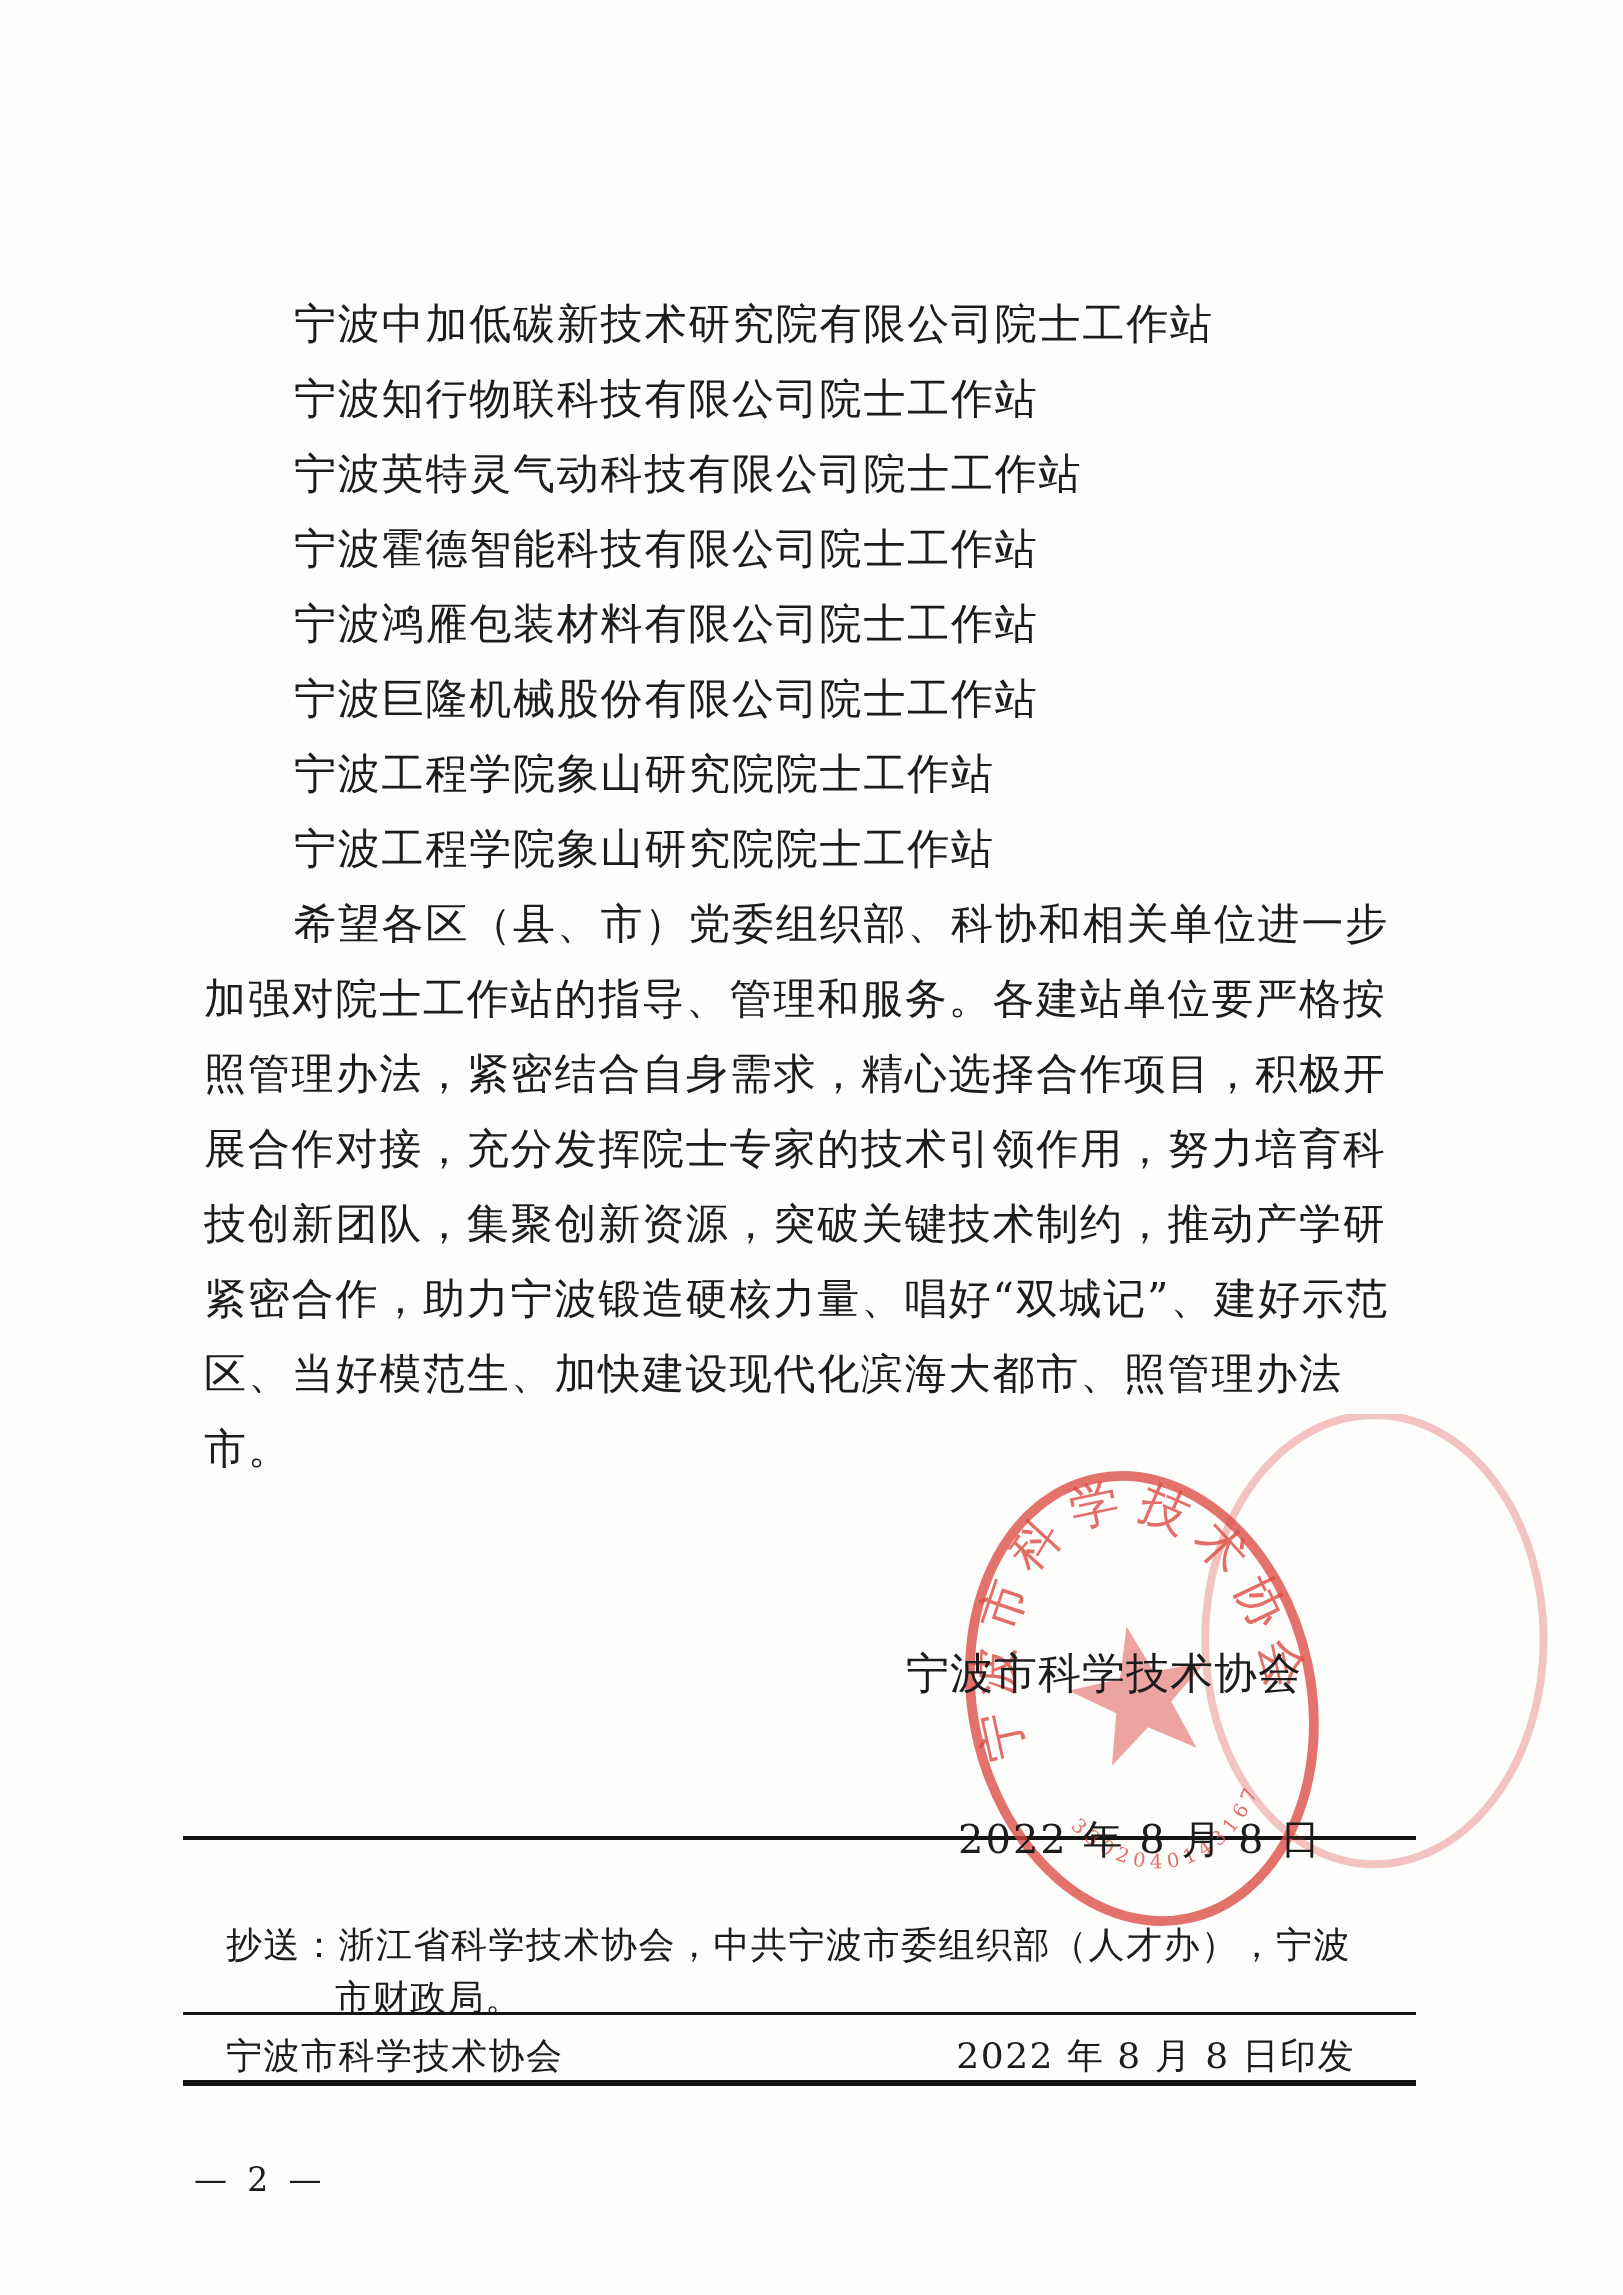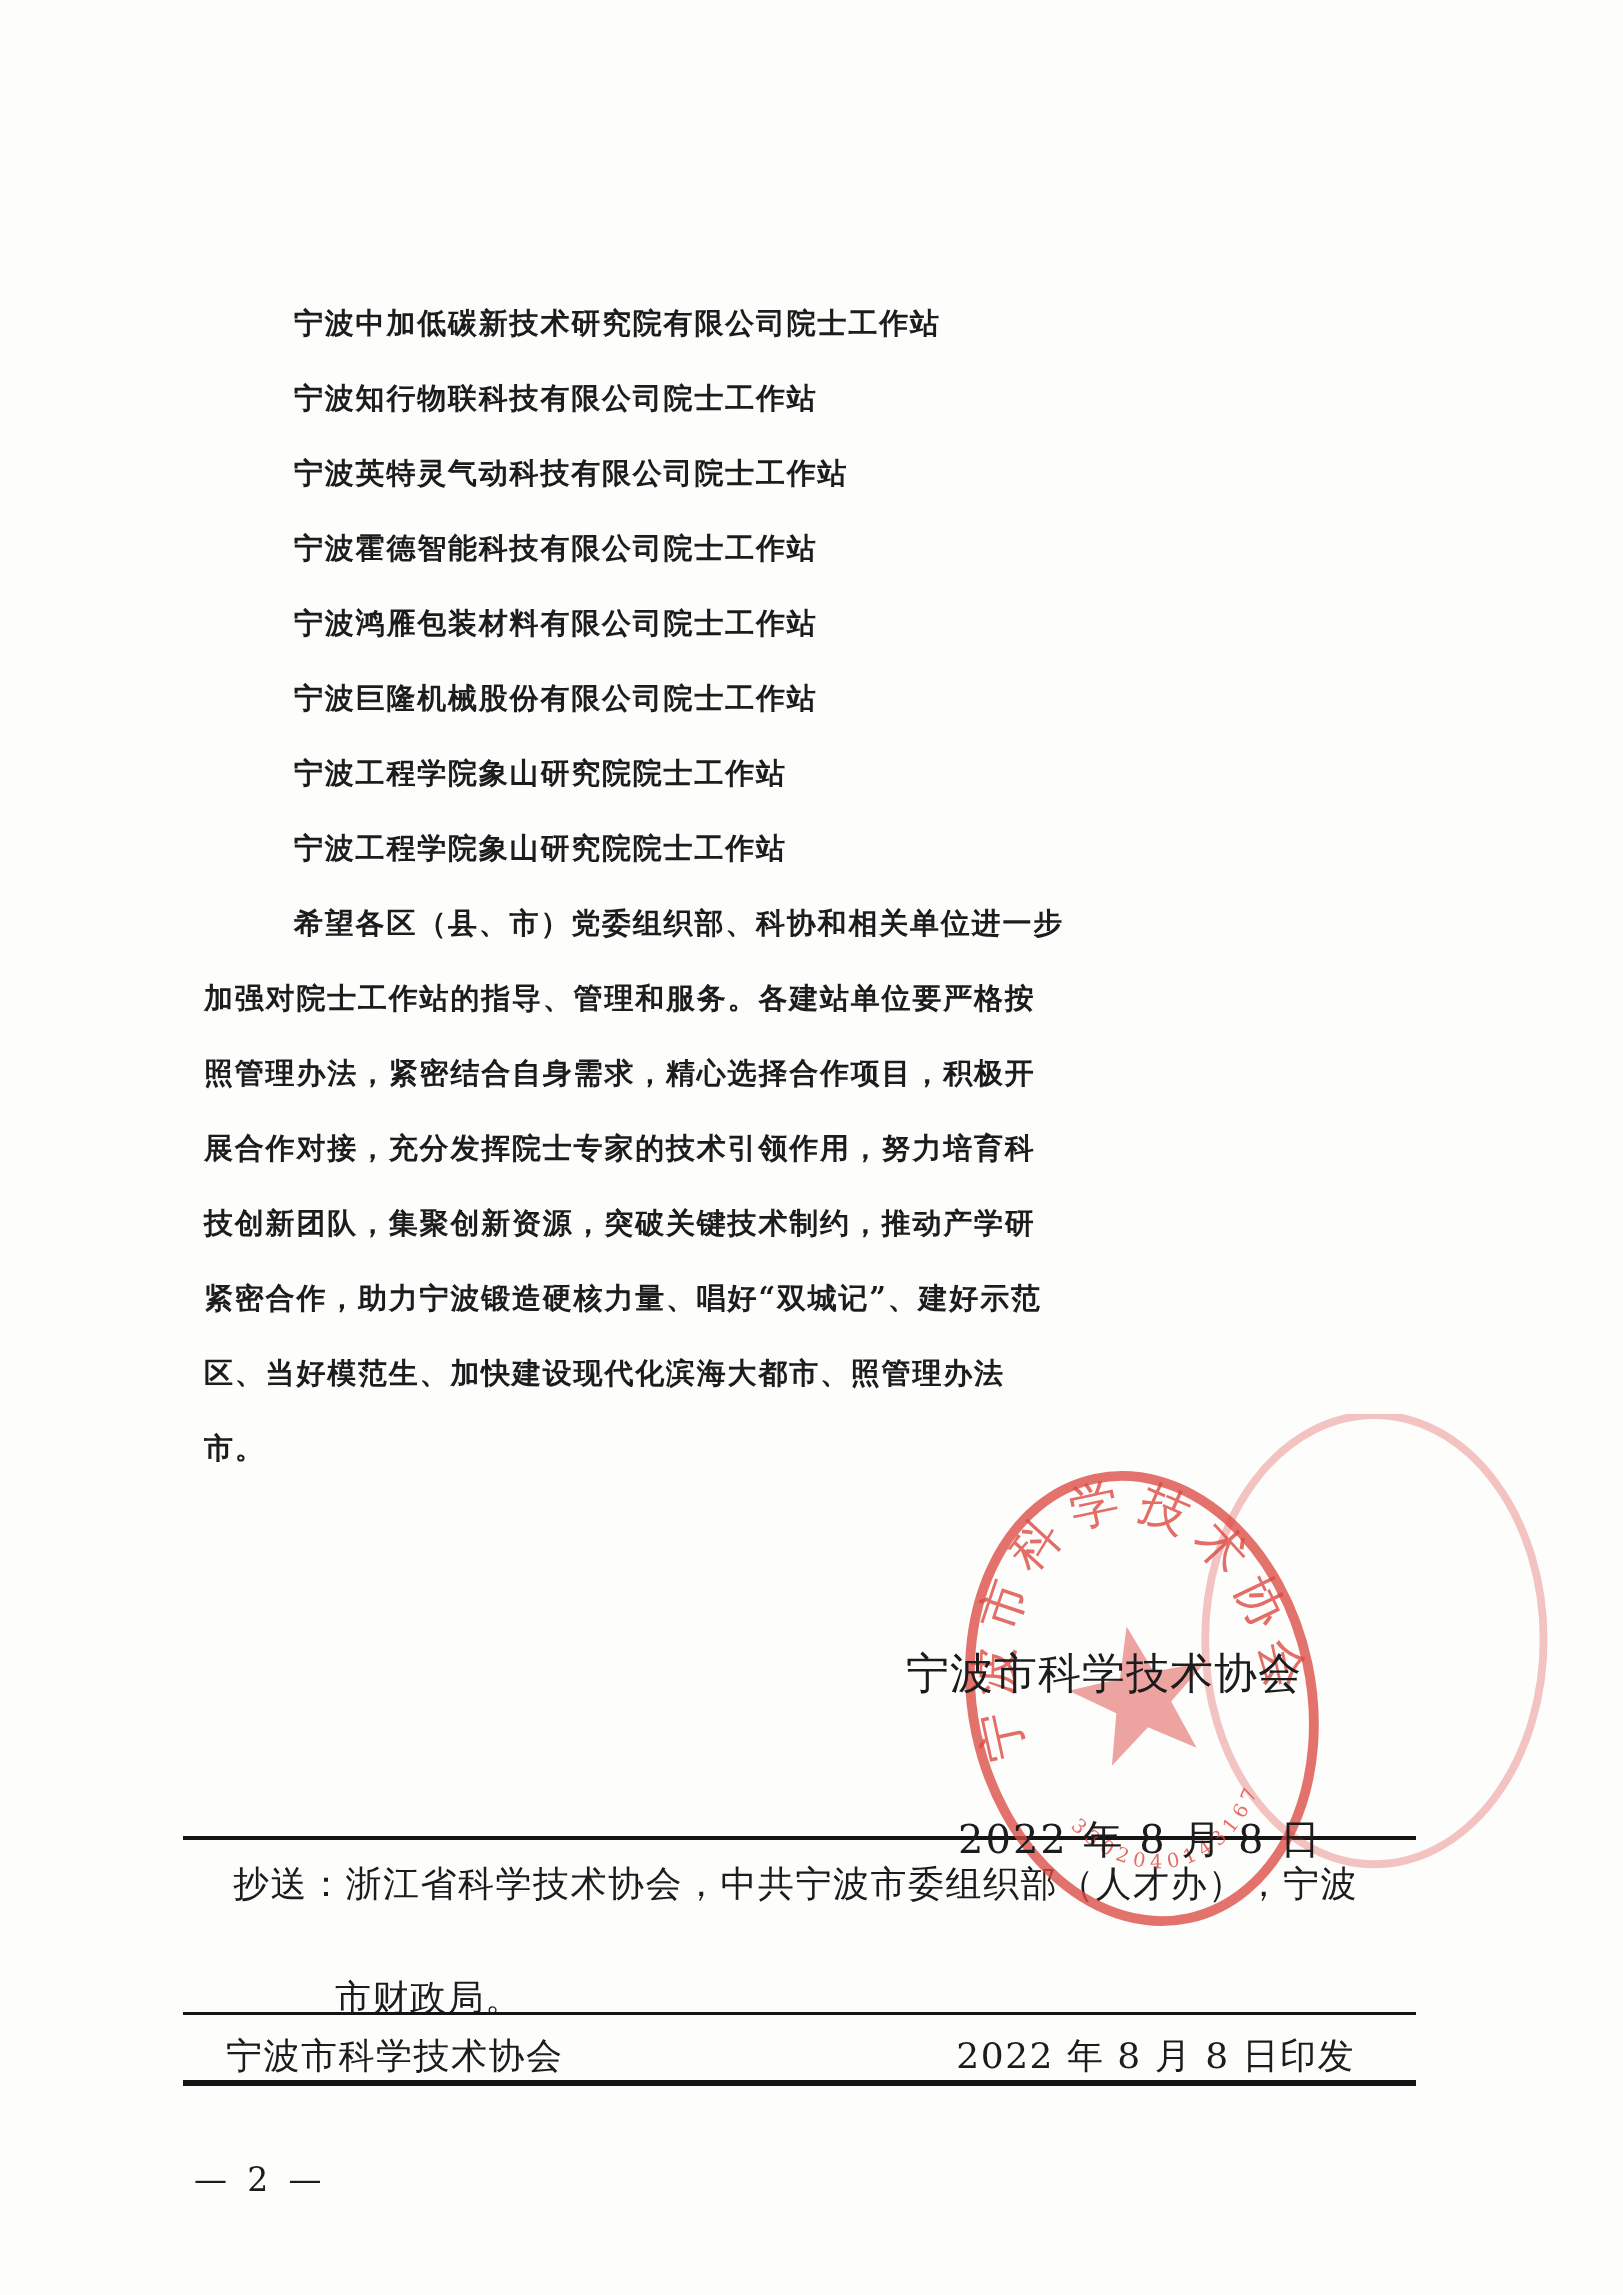--- a/index.html
+++ b/index.html
@@ -11,23 +11,22 @@
     overflow:hidden;
     font-family:"DejaVu Serif","Liberation Serif",serif;
     color:#1c1c1c;
   }
   
   .text-block{
     position:absolute;left:204px;top:286px;width:1216px;
   }
   .line{
     height:75px;line-height:75px;
-    font-size:29px;letter-spacing:1.8px;
+    font-size:42px;letter-spacing:1.8px;
     white-space:nowrap;
-    font-weight:bold;
   }
   .list-line{padding-left:90px;}
   .para-line{width:1216px;}
   .para-line.indent{text-indent:90px;}
   
   .sig-org{
     position:absolute;left:906px;top:1645px;
     font-size:43px;letter-spacing:1px;white-space:nowrap;z-index:3;
   }
   .sig-date{
@@ -39,21 +38,21 @@
   .seal text{font-family:"DejaVu Serif","Liberation Serif",serif;}
   
   .rule{position:absolute;left:183px;width:1233px;background:#141414;}
   .rule-a{top:1836px;height:4.4px;}
   .rule-b{top:2012px;height:2.9px;}
   .rule-c{top:2080px;height:5.9px;}
   .cc-line{
     position:absolute;left:226px;
     font-size:36px;letter-spacing:1.5px;white-space:nowrap;
   }
-  .cc1{top:1860px;margin-left:7px;}
+  .cc1{top:1921px;}
   .cc2{top:1974px;padding-left:109px;}
   .footer-row{
     position:absolute;left:226px;top:2032px;width:1129px;
     display:flex;justify-content:space-between;align-items:baseline;
     font-size:36px;letter-spacing:1.5px;white-space:nowrap;
   }
   .page-number{
     position:absolute;left:194px;top:2160px;
     font-size:33px;letter-spacing:4.9px;white-space:nowrap;
   }

